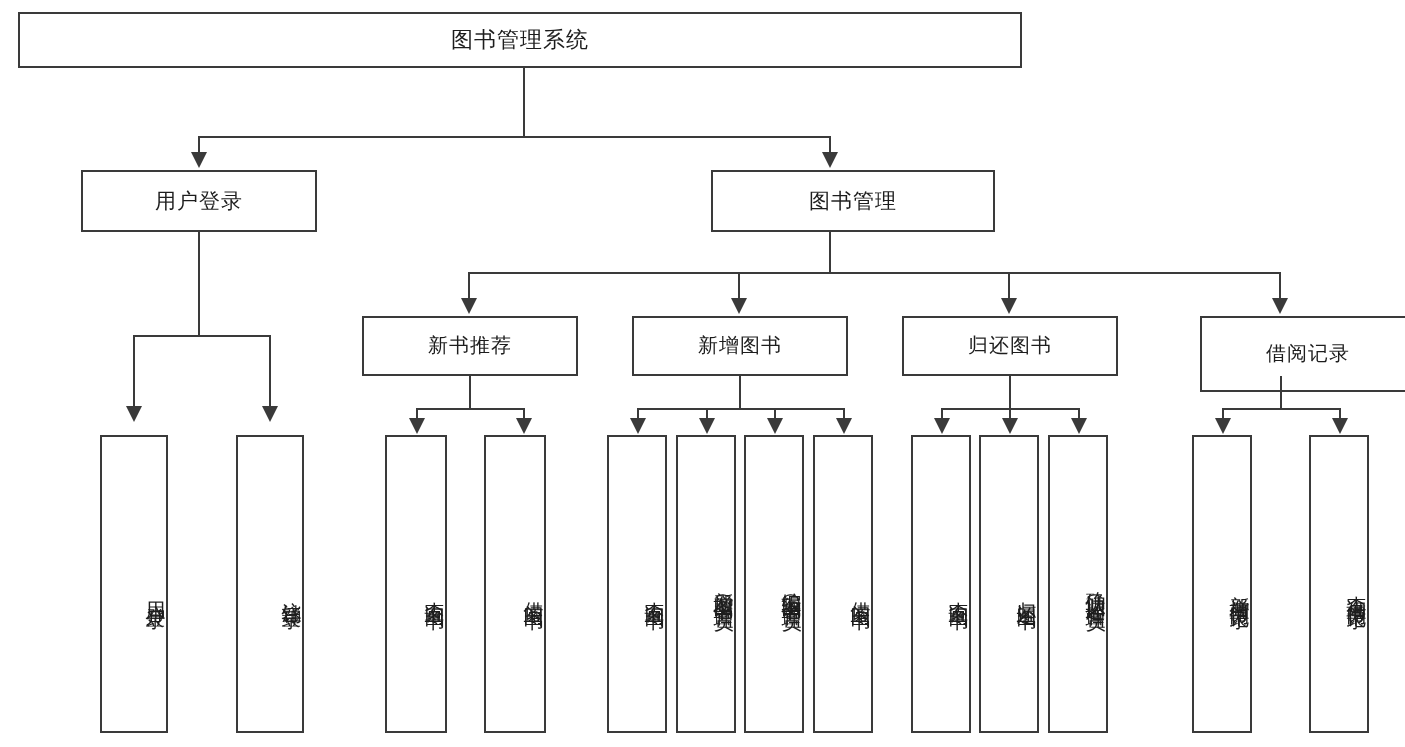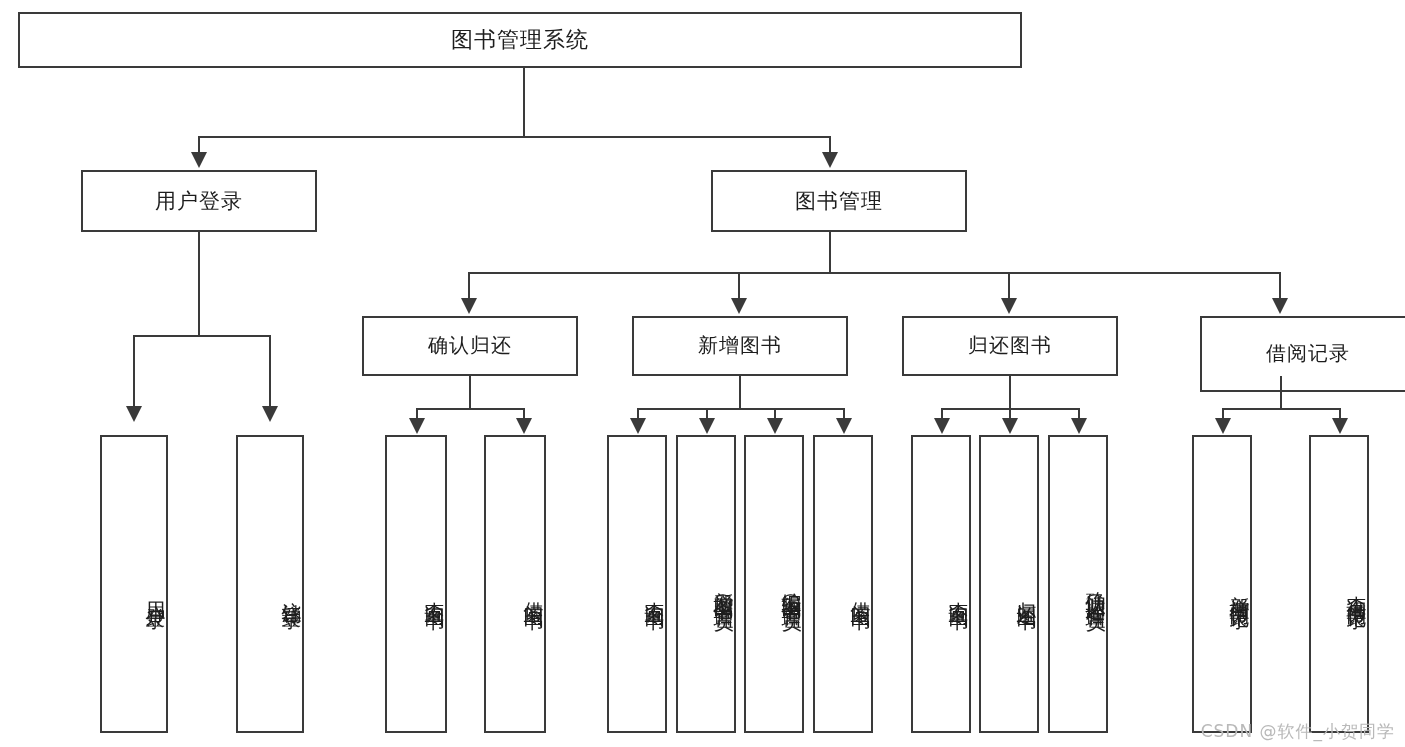--- a/index.html
+++ b/index.html
@@ -91,41 +91,41 @@
 
   <div class="vline" style="left:523px;top:68px;height:68px;"></div>
   <div class="hline" style="left:198px;top:136px;width:632px;"></div>
   <div class="vline" style="left:198px;top:136px;height:18px;"></div>
   <div class="vline" style="left:829px;top:136px;height:18px;"></div>
   <div class="arrow" style="left:191px;top:152px;"></div>
   <div class="arrow" style="left:822px;top:152px;"></div>
 
   <div class="node lvl2" style="left:81px;top:170px;width:236px;height:62px;">用户登录</div>
 
-  <div class="node lvl2" style="left:711px;top:170px;width:256px;height:62px;">图书管理</div>
+  <div class="node lvl2" style="left:711px;top:170px;width:284px;height:62px;">图书管理</div>
 
   <div class="vline" style="left:198px;top:232px;height:103px;"></div>
   <div class="hline" style="left:133px;top:335px;width:137px;"></div>
   <div class="vline" style="left:133px;top:335px;height:73px;"></div>
   <div class="vline" style="left:269px;top:335px;height:73px;"></div>
   <div class="arrow" style="left:126px;top:406px;"></div>
   <div class="arrow" style="left:262px;top:406px;"></div>
 
   <div class="vline" style="left:829px;top:232px;height:40px;"></div>
   <div class="hline" style="left:468px;top:272px;width:812px;"></div>
   <div class="vline" style="left:468px;top:272px;height:28px;"></div>
   <div class="vline" style="left:738px;top:272px;height:28px;"></div>
   <div class="vline" style="left:1008px;top:272px;height:28px;"></div>
   <div class="vline" style="left:1279px;top:272px;height:28px;"></div>
   <div class="arrow" style="left:461px;top:298px;"></div>
   <div class="arrow" style="left:731px;top:298px;"></div>
   <div class="arrow" style="left:1001px;top:298px;"></div>
   <div class="arrow" style="left:1272px;top:298px;"></div>
 
-  <div class="node lvl3" style="left:362px;top:316px;width:216px;height:60px;">确认归还</div>
+  <div class="node lvl3" style="left:362px;top:316px;width:216px;height:60px;">新书推荐</div>
 
   <div class="node lvl3" style="left:632px;top:316px;width:216px;height:60px;">新增图书</div>
 
   <div class="node lvl3" style="left:902px;top:316px;width:216px;height:60px;">归还图书</div>
 
   <div class="node lvl3" style="left:1172px;top:316px;width:216px;height:76px;margin-left:28px;">借阅记录</div>
 
   <div class="vline" style="left:469px;top:376px;height:32px;"></div>
   <div class="hline" style="left:416px;top:408px;width:108px;"></div>
   <div class="vline" style="left:416px;top:408px;height:12px;"></div>
@@ -171,15 +171,14 @@
   <div class="node leaf tall" style="left:744px;top:435px;width:60px;height:298px;">编辑图书（管理员）</div>
   <div class="node leaf" style="left:813px;top:435px;width:60px;height:298px;">借阅图书</div>
 
   <div class="node leaf" style="left:911px;top:435px;width:60px;height:298px;">查询图书</div>
   <div class="node leaf" style="left:979px;top:435px;width:60px;height:298px;">归还图书</div>
   <div class="node leaf tall" style="left:1048px;top:435px;width:60px;height:298px;">确认归还（管理员）</div>
 
   <div class="node leaf tall" style="left:1192px;top:435px;width:60px;height:298px;">新增借阅记录</div>
   <div class="node leaf tall" style="left:1309px;top:435px;width:60px;height:298px;">查询借阅记录</div>
 
-  <div id="watermark">CSDN @软件_小贺同学</div>
 
 </div>
 
 </body></html>

